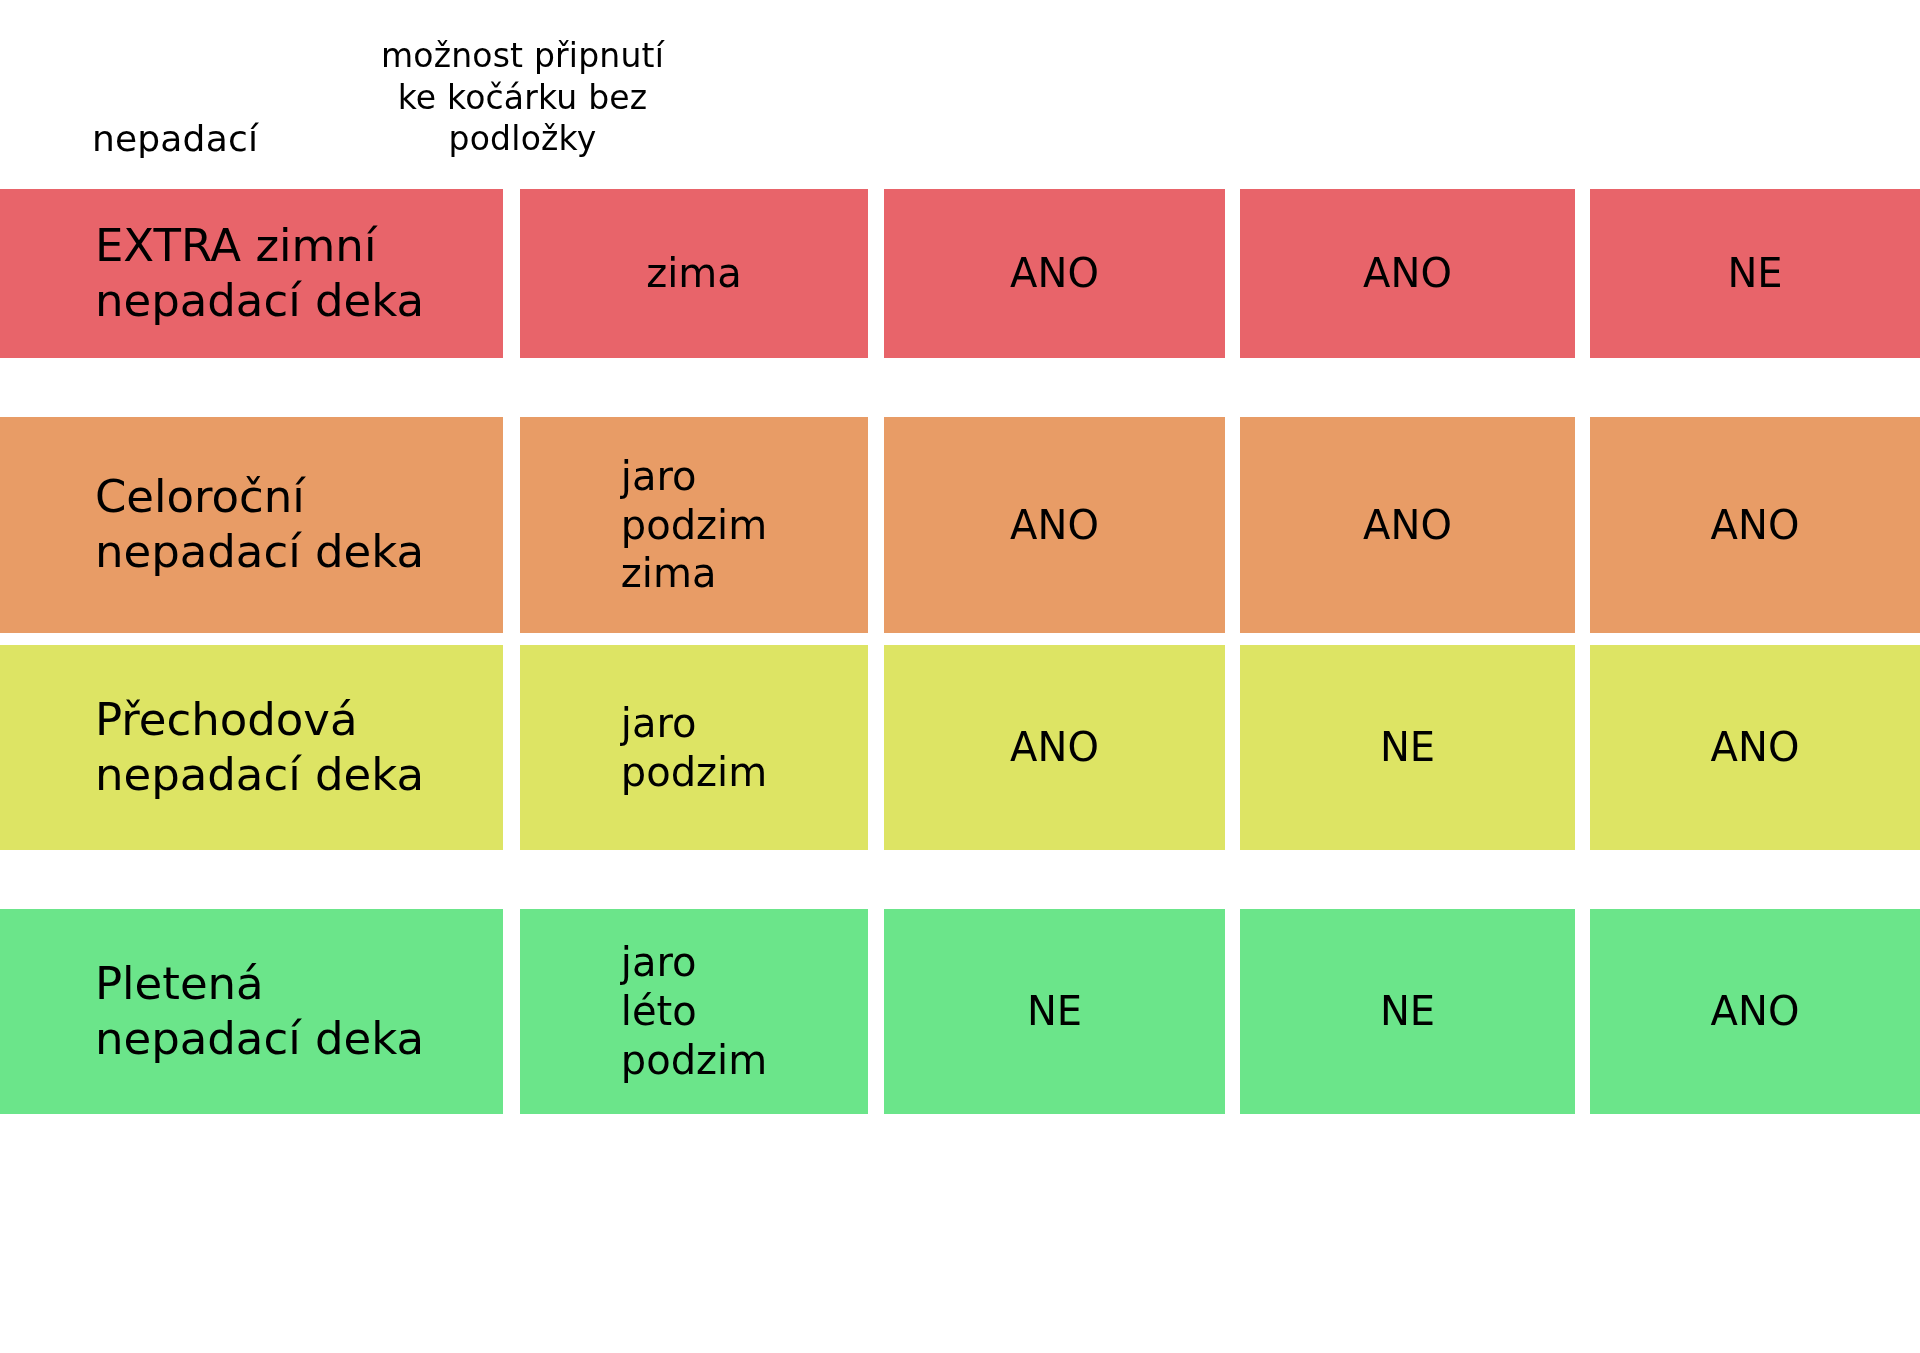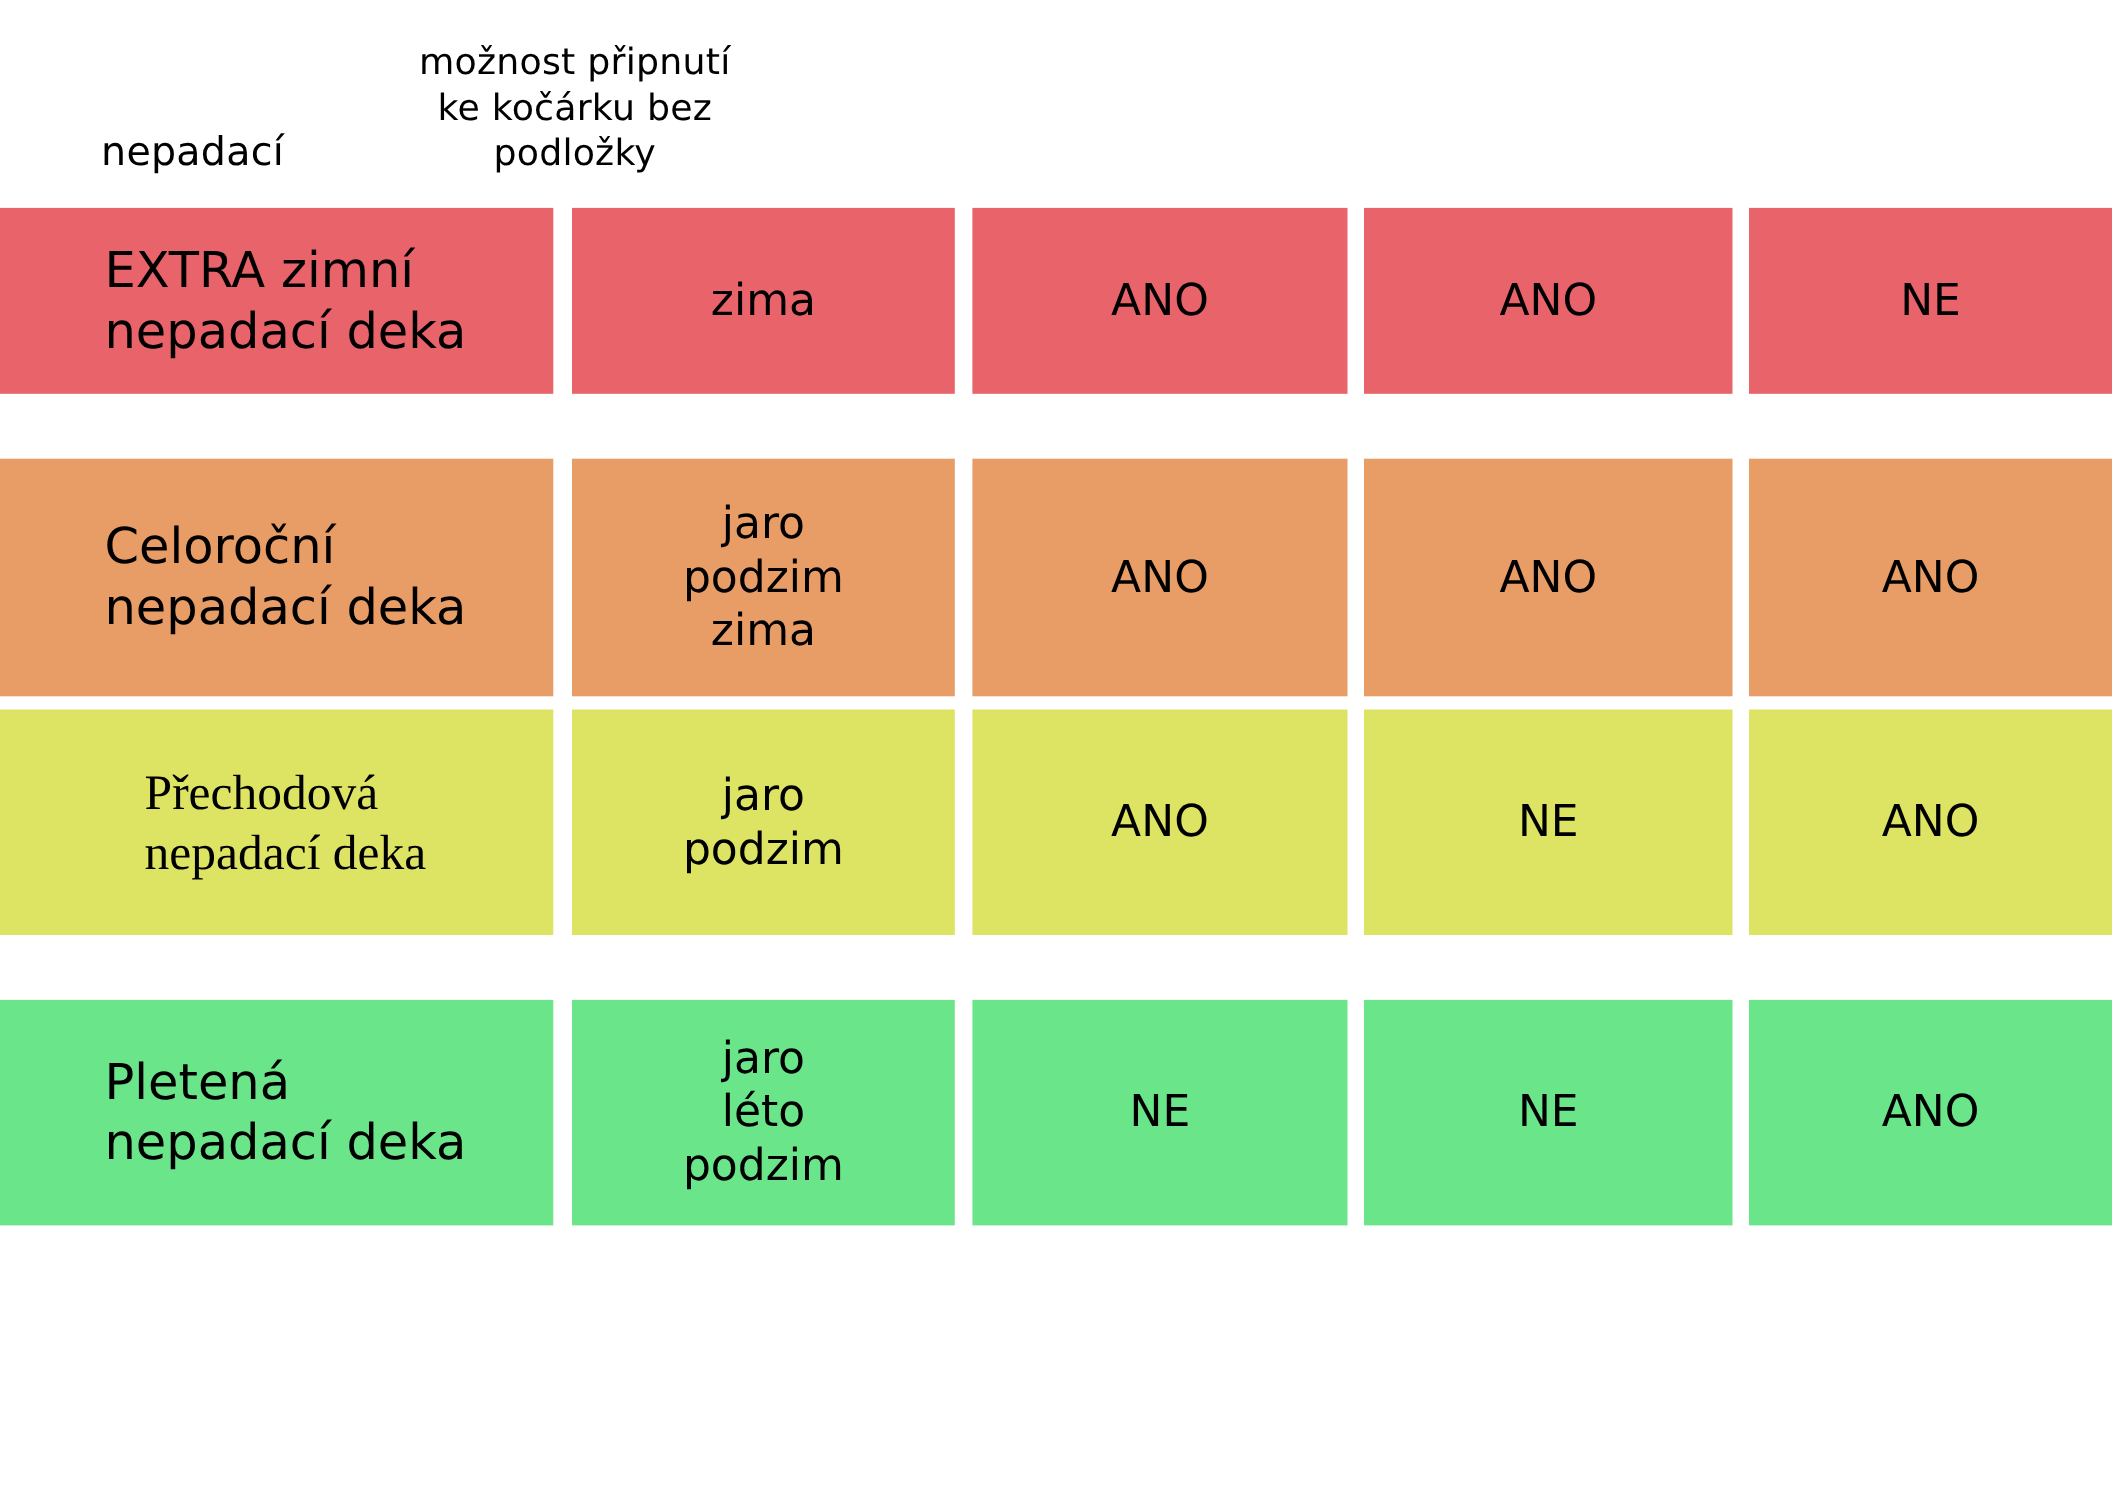--- a/index.html
+++ b/index.html
@@ -59,21 +59,20 @@
   .row.r0 { top: 189px;  height: 169px; }
   .row.r1 { top: 417px;  height: 216px; }
   .row.r2 { top: 645px;  height: 205px; }
   .row.r3 { top: 873px;  height: 205px; margin-top: 36px; }
 
   .cell {
     box-sizing: border-box;
     display: flex;
     align-items: center;
     justify-content: center;
-    text-align: center;
     white-space: pre-line;
     line-height: 1.22;
   }
 
   
   .cell.c0 { width: 503px; margin-right: 17px; justify-content: center; padding-left: 50px; padding-right: 34px; text-align: left; font-size: 45px; }
   .cell.c1 { width: 348px; margin-right: 16px; font-size: 40px; }
   .cell.c2 { width: 341px; margin-right: 15px; font-size: 40px; }
   .cell.c3 { width: 335px; margin-right: 15px; font-size: 40px; }
   .cell.c4 { width: 330px; font-size: 40px; }
@@ -106,21 +105,21 @@
 nepadací deka</div>
     <div class="cell c1" style="background: rgb(232, 156, 102);">jaro
 podzim
 zima</div>
     <div class="cell c2" style="background: rgb(232, 156, 102);">ANO</div>
     <div class="cell c3" style="background: rgb(232, 156, 102);">ANO</div>
     <div class="cell c4" style="background: rgb(232, 156, 102);">ANO</div>
   </div>
 
   <div class="row r2">
-    <div class="cell c0" style="background: rgb(221, 228, 100); font-family: Liberation Serif, serif;">Přechodová
+    <div class="cell c0" style="background: rgb(221, 228, 100);">Přechodová
 nepadací deka</div>
     <div class="cell c1" style="background: rgb(221, 228, 100);">jaro
 podzim</div>
     <div class="cell c2" style="background: rgb(221, 228, 100);">ANO</div>
     <div class="cell c3" style="background: rgb(221, 228, 100);">NE</div>
     <div class="cell c4" style="background: rgb(221, 228, 100);">ANO</div>
   </div>
 
   <div class="row r3">
     <div class="cell c0" style="background: rgb(107, 229, 138);">Pletená

